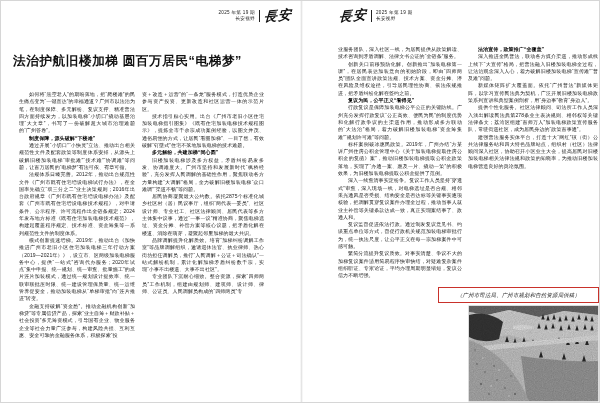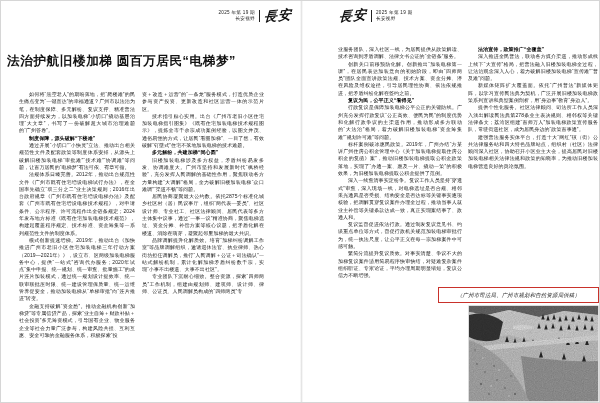--- a/index.html
+++ b/index.html
@@ -16,21 +16,21 @@
   .hdr{position:absolute;top:6px;display:flex;align-items:center;gap:4px}
   .left .hdr{right:9px}
   .right .hdr{left:38px}
   .meta{font-size:4.6px;line-height:6px;color:#1a1a1a;letter-spacing:.3px}
   .meta.r{text-align:right}
   .bar{width:1px;height:12px;background:#222}
   .logo{font-family:"DejaVu Serif","Liberation Serif",serif;font-style:italic;font-weight:bold;
         font-size:13px;color:#111;transform:rotate(-5deg) skewX(-8deg);letter-spacing:1px}
 
   
-  .title{position:absolute;left:6px;top:52px;font-size:12.6px;font-weight:bold;
+  .title{position:absolute;left:12px;top:52px;font-size:12.6px;font-weight:bold;
          color:#121212;letter-spacing:.6px;white-space:nowrap}
 
   
   .col{position:absolute;font-size:5px;line-height:7.3px;color:#1c1c1c;
        text-align:justify;overflow:hidden;letter-spacing:.1px}
   .col p{text-indent:2em}
   .col p.cont{text-indent:0}
   .col p.h{font-weight:bold;color:#000}
 
   

